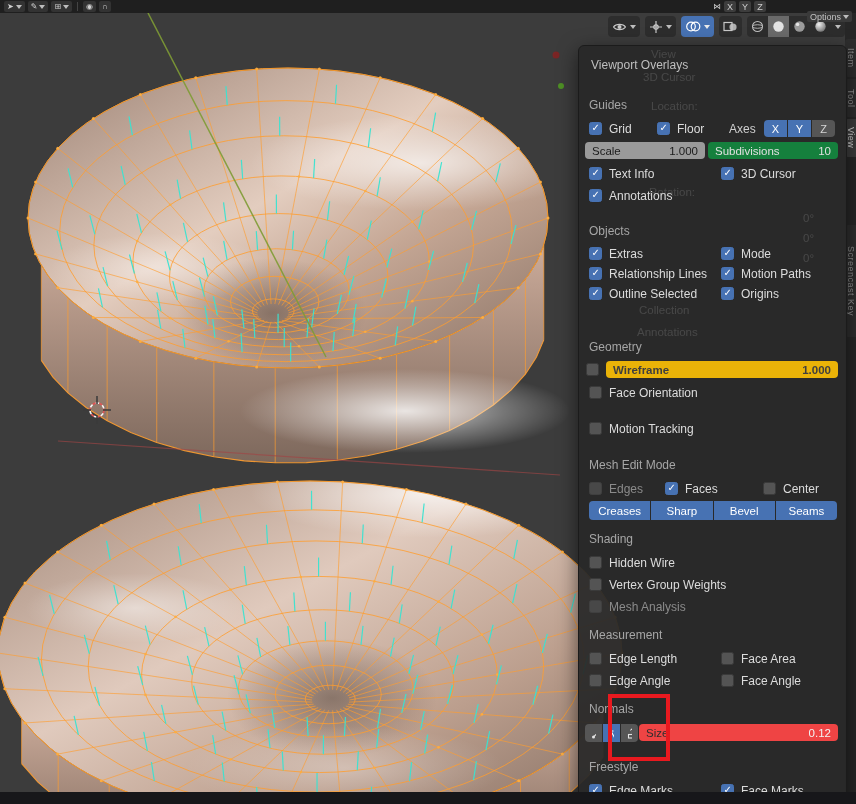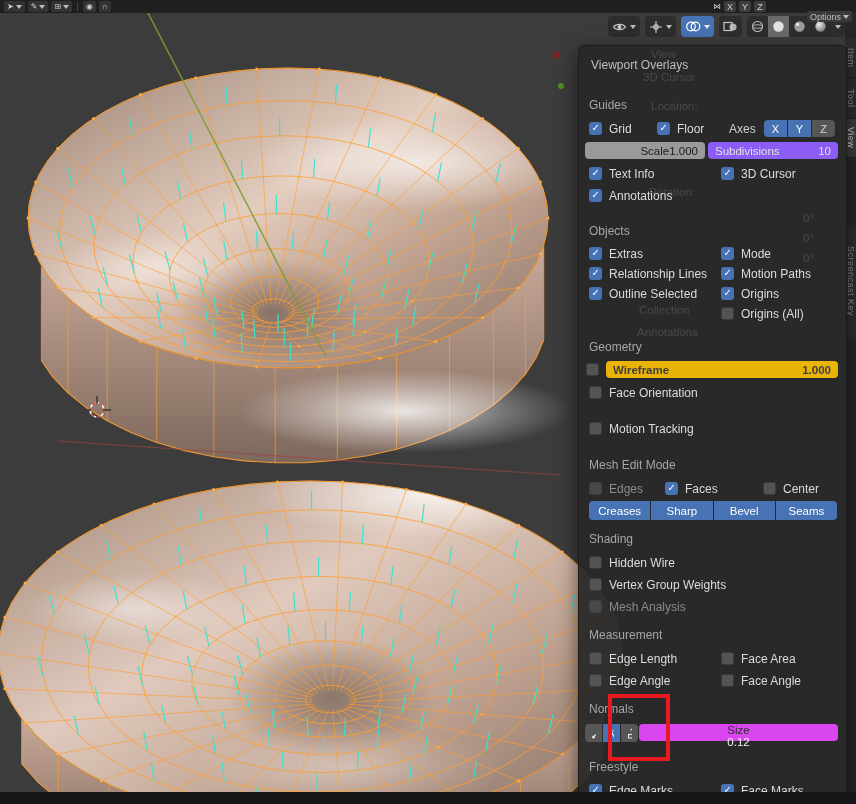--- a/index.html
+++ b/index.html
@@ -42,24 +42,24 @@
   .cb.on{background:#4772b3;border-color:#4772b3;}
   .cb.on::after{content:"✓";position:absolute;left:1.5px;top:-1px;color:#fff;font-size:10px;font-weight:bold;}
   .cb.dis{background:#484848;border-color:#404040;}
   .axgroup{position:absolute;top:0;display:flex;gap:1px;}
   .ax{width:23px;height:17px;display:flex;align-items:center;justify-content:center;font-size:11px;background:#565656;color:#d5d5d5;}
   .ax.on{background:#4772b3;color:#fff;}
   .ax:first-child{border-radius:4px 0 0 4px;}
   .ax:last-child{border-radius:0 4px 4px 0;}
   .slider{position:absolute;height:17px;border-radius:4px;display:flex;align-items:center;justify-content:space-between;
           padding:0 7px;font-size:11.5px;box-sizing:border-box;cursor:default;}
-  .slider.light{background:#9a9a9a;color:#1c1c1c;justify-content:flex-end;}
-  .slider.dark{background:#8b5cf6;color:#e0e0e0;}
+  .slider.light{background:#9a9a9a;color:#1c1c1c;}
+  .slider.dark{background:#15803d;color:#e0e0e0;}
   .slider.disabled{background:#eab308;color:#3f3f3f;font-weight:bold;}
-  .slider.size{background:#d946ef;color:#2e2e2e;flex-direction:column;}
+  .slider.size{background:#ef4444;color:#2e2e2e;}
   .slider.size .sv{color:#f2f2f2;}
   .bluerow{position:absolute;left:10px;right:9px;display:flex;gap:1px;}
   .abtn{flex:1;height:19px;background:#4772b3;color:#fff;display:flex;align-items:center;justify-content:center;
         font-size:11.5px;border:0;cursor:default;}
   .abtn:first-child{border-radius:4px 0 0 4px;}
   .abtn:last-child{border-radius:0 4px 4px 0;}
   .nbtns{position:absolute;left:6px;top:0;display:flex;gap:1px;}
   .nbtn{width:17px;height:18px;background:#565656;display:flex;align-items:center;justify-content:center;border:0;cursor:default;}
   .nbtn:first-child{border-radius:4px 0 0 4px;}
   .nbtn:last-child{border-radius:0 4px 4px 0;}
@@ -646,26 +646,20 @@
     <div class="prow" style="top:239px">
       <label class="citem" style="left:10px">
         <span class="cb on"></span>
         <span class="clab">Outline Selected</span>
       </label>
       <label class="citem" style="left:142px">
         <span class="cb on"></span>
         <span class="clab">Origins</span>
       </label>
     </div>
-    <div class="prow" style="top:259px">
-      <label class="citem" style="left:142px">
-        <span class="cb"></span>
-        <span class="clab">Origins (All)</span>
-      </label>
-    </div>
 
     <div class="phead" style="top:294px">Geometry</div>
     <div class="prow" style="top:315px">
       <label class="citem" style="left:7px">
         <span class="cb"></span>
       </label>
       <div class="slider disabled" style="left:27px;top:0;width:232px">
         <span class="sl">Wireframe</span>
         <span class="sv">1.000</span>
       </div>

